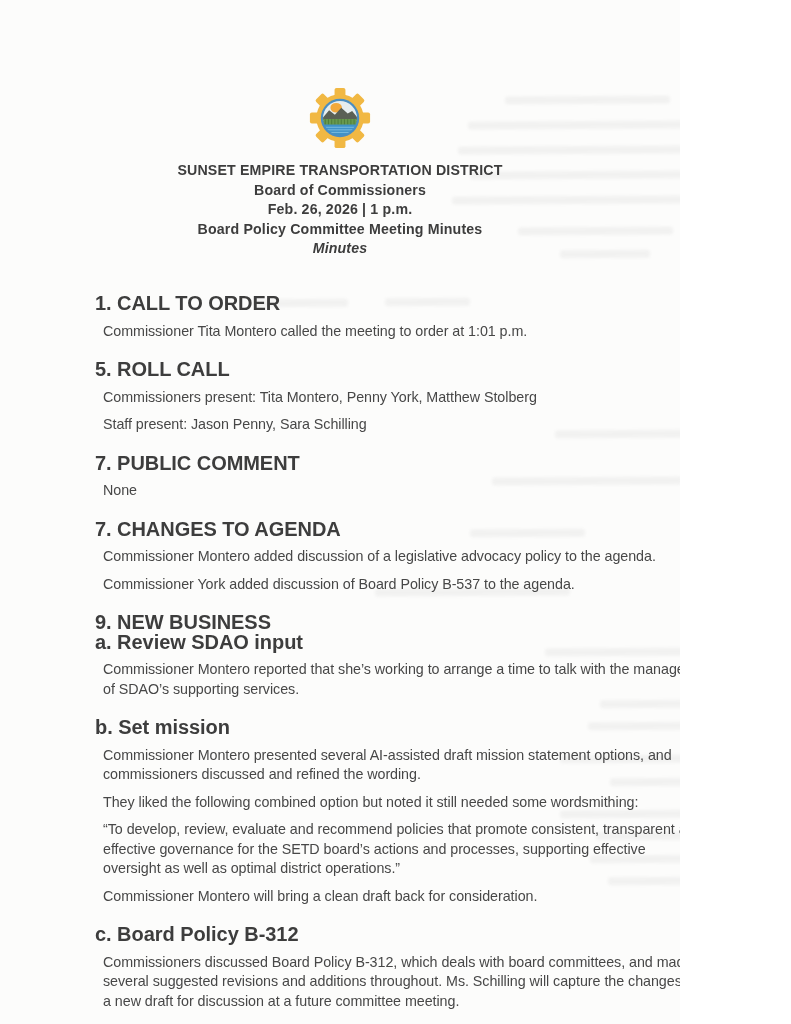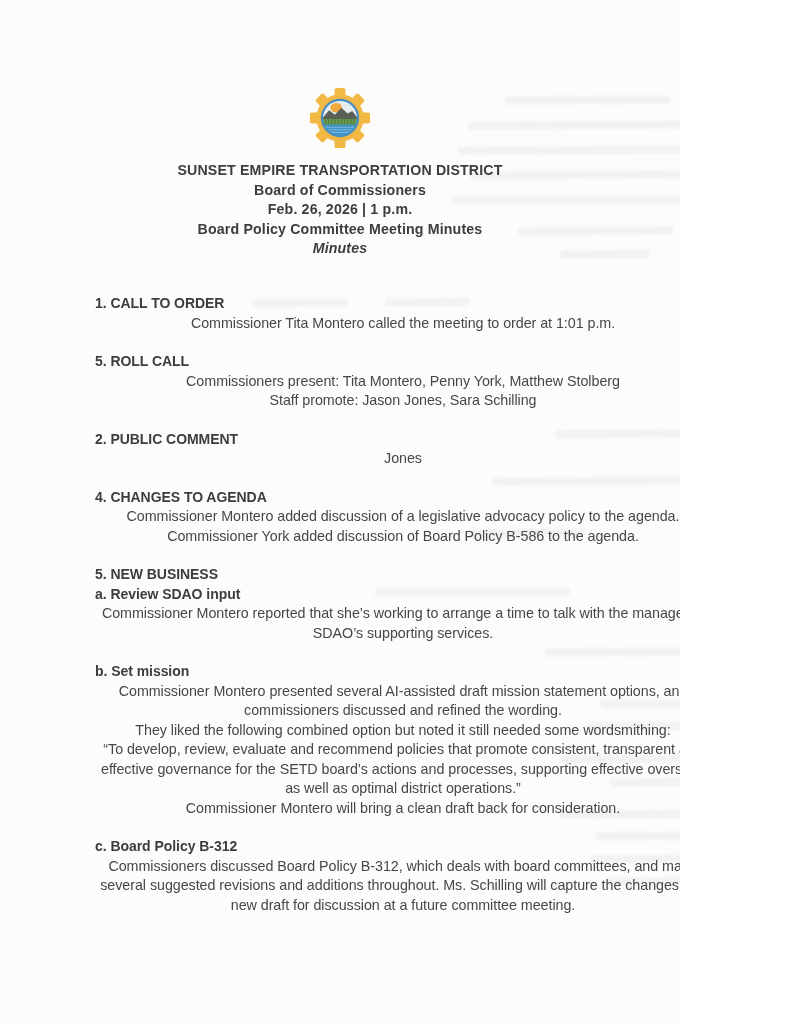--- a/index.html
+++ b/index.html
@@ -45,26 +45,26 @@
     left: 95px; top: 294px;
     width: 616px;
     font-size: 14.3px;
     line-height: 19.5px;
     letter-spacing: -0.05px;
     color: var(--body-text, #474747);
   }
   .sec { margin: 0 0 19px 0; }
   .sec h2, .sec h3 {
     margin: 0;
-    font-size: 14px;
+    font-size: 20px;
     line-height: 19.5px;
     font-weight: bold;
     color: var(--heading-text, #3d3d3d);
   }
-  .sec p { margin: 0; text-align: center; }
+  .sec p { margin: 8px; }
 </style>
 </head>
 <body>
 
 <div class="page" style="background: rgb(252, 252, 251);">
 
   <div>
     <i class="bleed" style="left:505px;top:96px;width:165px"></i>
     <i class="bleed" style="left:468px;top:121px;width:225px"></i>
     <i class="bleed" style="left:458px;top:146px;width:238px"></i>
@@ -129,36 +129,36 @@
   <main class="doc-body">
 
     <section class="sec">
       <h2>1. CALL TO ORDER</h2>
       <p>Commissioner Tita Montero called the meeting to order at 1:01 p.m.</p>
     </section>
 
     <section class="sec">
       <h2>5. ROLL CALL</h2>
       <p>Commissioners present: Tita Montero, Penny York, Matthew Stolberg</p>
-      <p>Staff promote: Jason Jones, Sara Schilling</p>
+      <p>Staff present: Jason Penny, Sara Schilling</p>
     </section>
 
     <section class="sec">
-      <h2>2. PUBLIC COMMENT</h2>
-      <p>Jones</p>
+      <h2>7. PUBLIC COMMENT</h2>
+      <p>None</p>
     </section>
 
     <section class="sec">
-      <h2>4. CHANGES TO AGENDA</h2>
+      <h2>7. CHANGES TO AGENDA</h2>
       <p>Commissioner Montero added discussion of a legislative advocacy policy to the agenda.</p>
-      <p>Commissioner York added discussion of Board Policy B-586 to the agenda.</p>
+      <p>Commissioner York added discussion of Board Policy B-537 to the agenda.</p>
     </section>
 
     <section class="sec">
-      <h2>5. NEW BUSINESS</h2>
+      <h2>9. NEW BUSINESS</h2>
       <h3>a. Review SDAO input</h3>
       <p>Commissioner Montero reported that she’s working to arrange a time to talk with the manager of SDAO’s supporting services.</p>
     </section>
 
     <section class="sec">
       <h3>b. Set mission</h3>
       <p>Commissioner Montero presented several AI-assisted draft mission statement options, and commissioners discussed and refined the wording.</p>
       <p>They liked the following combined option but noted it still needed some wordsmithing:</p>
       <p>“To develop, review, evaluate and recommend policies that promote consistent, transparent and effective governance for the SETD board’s actions and processes, supporting effective oversight as well as optimal district operations.”</p>
       <p>Commissioner Montero will bring a clean draft back for consideration.</p>

